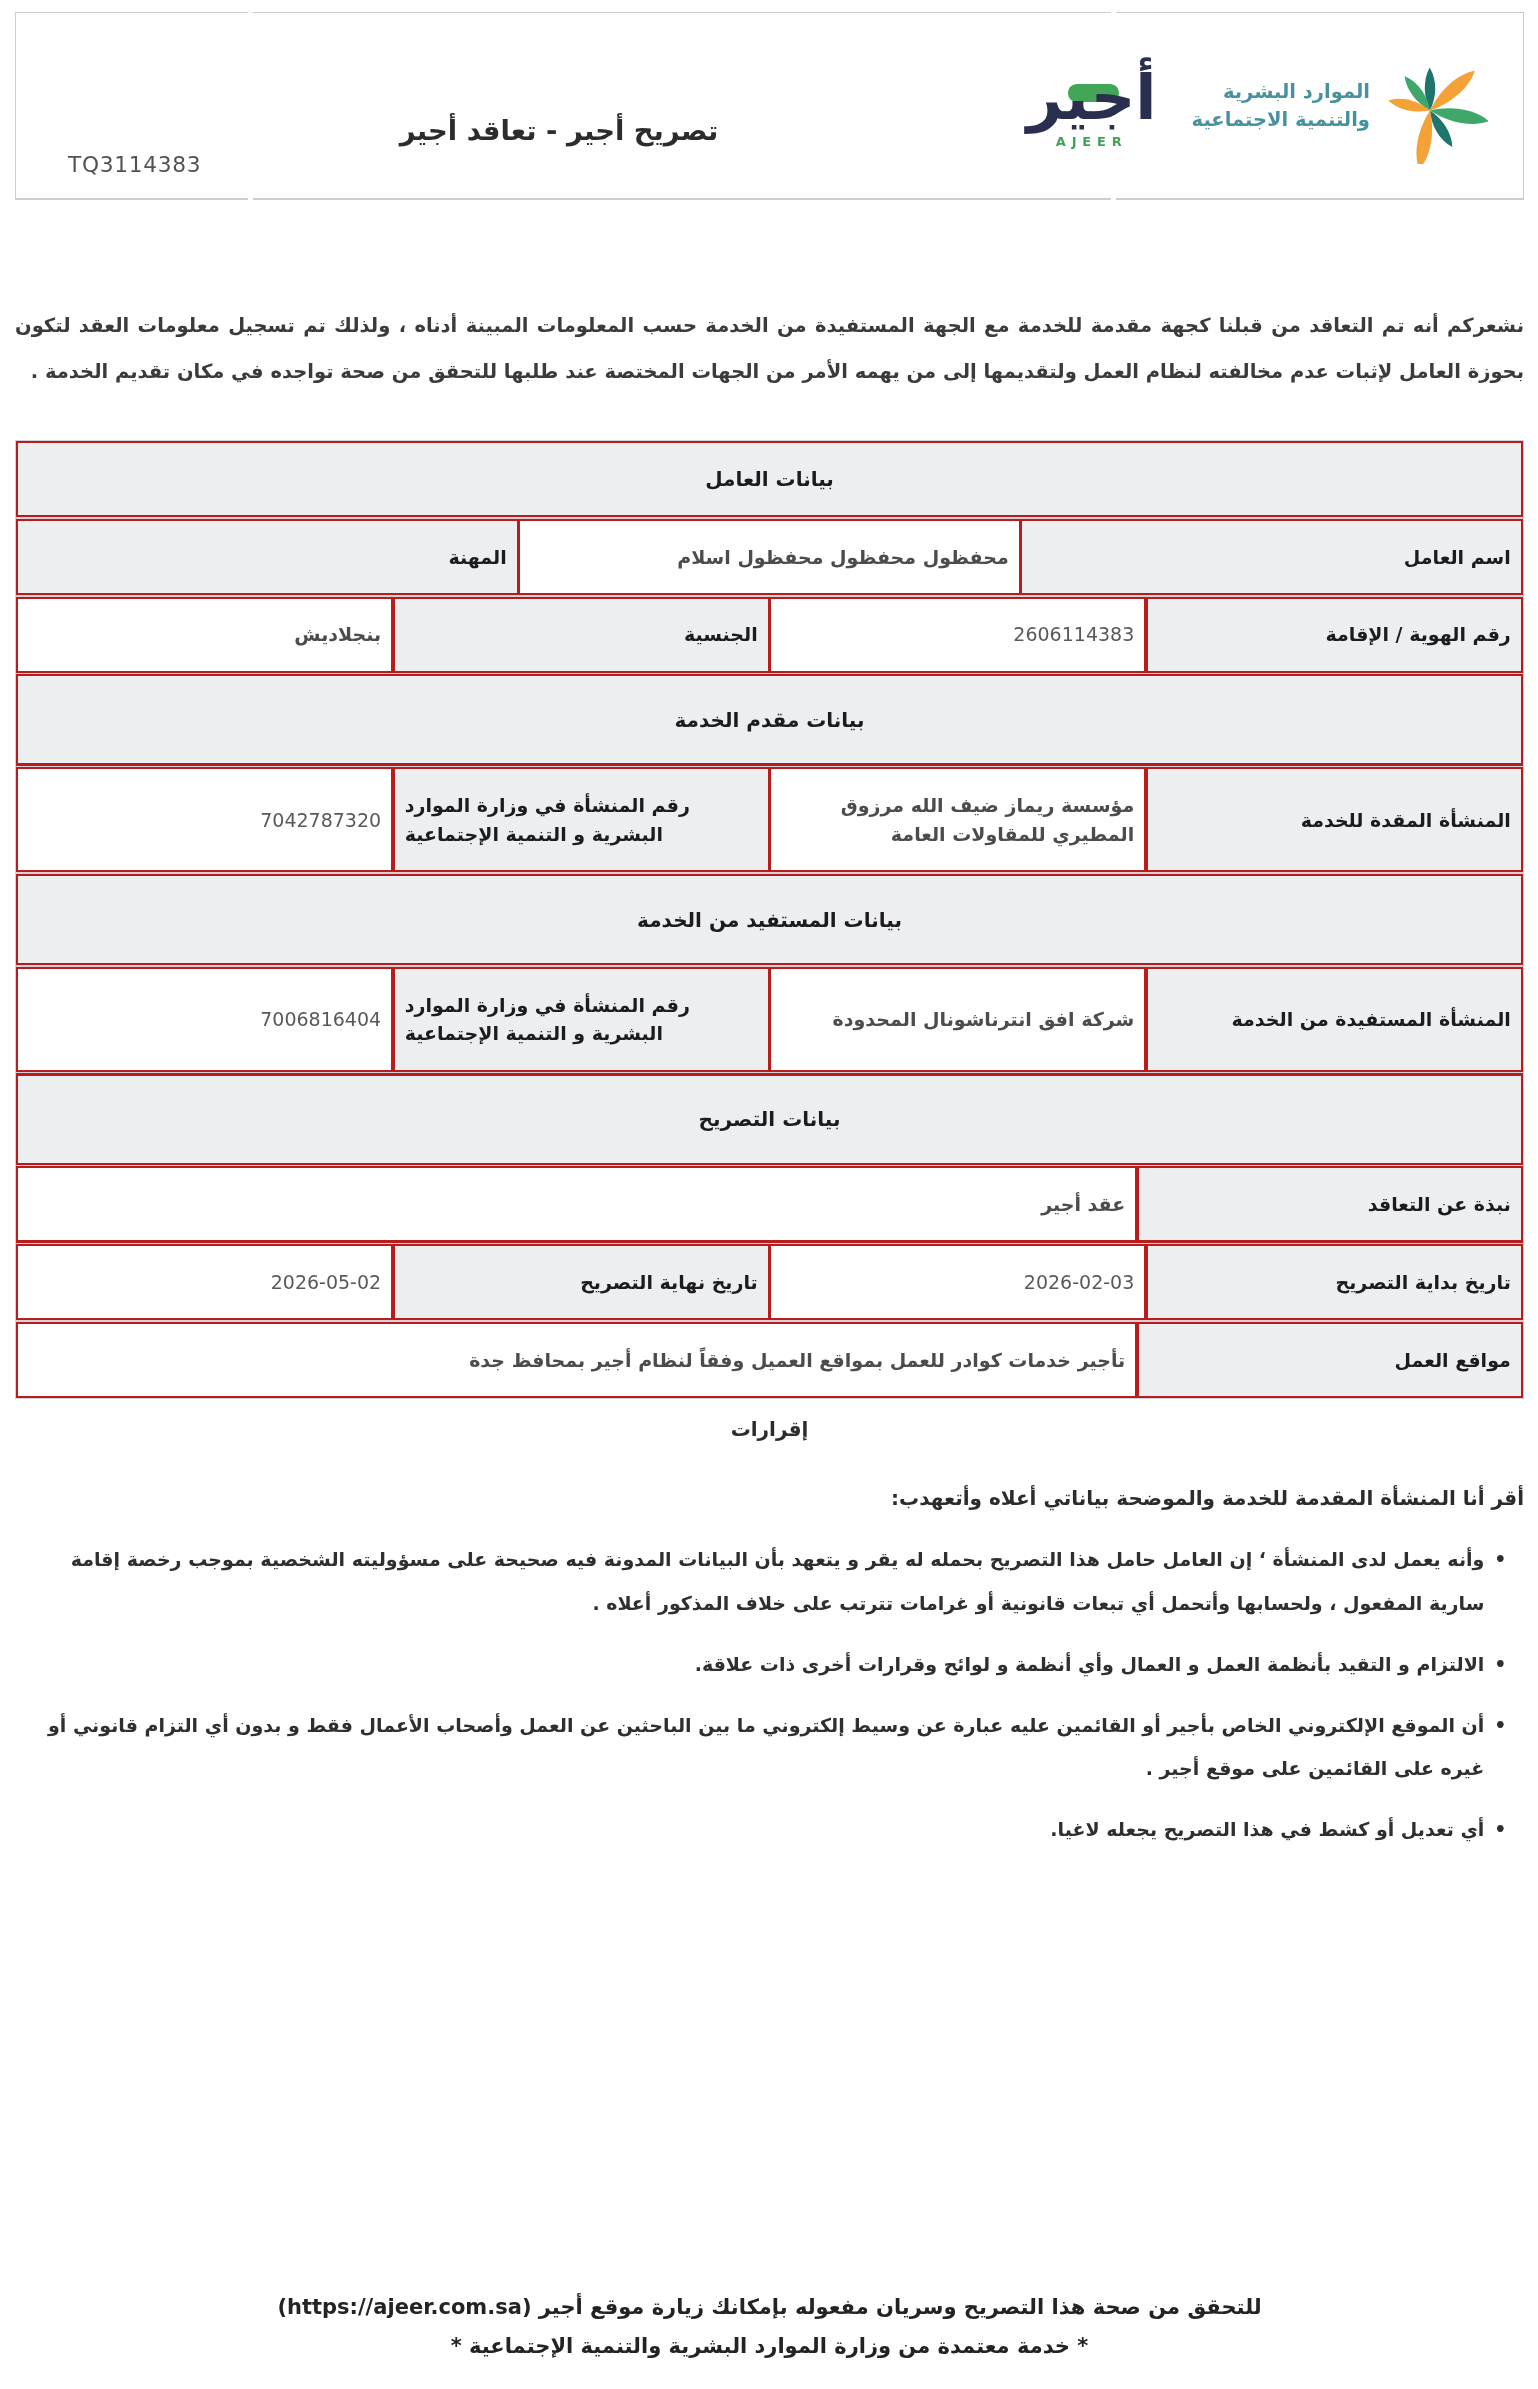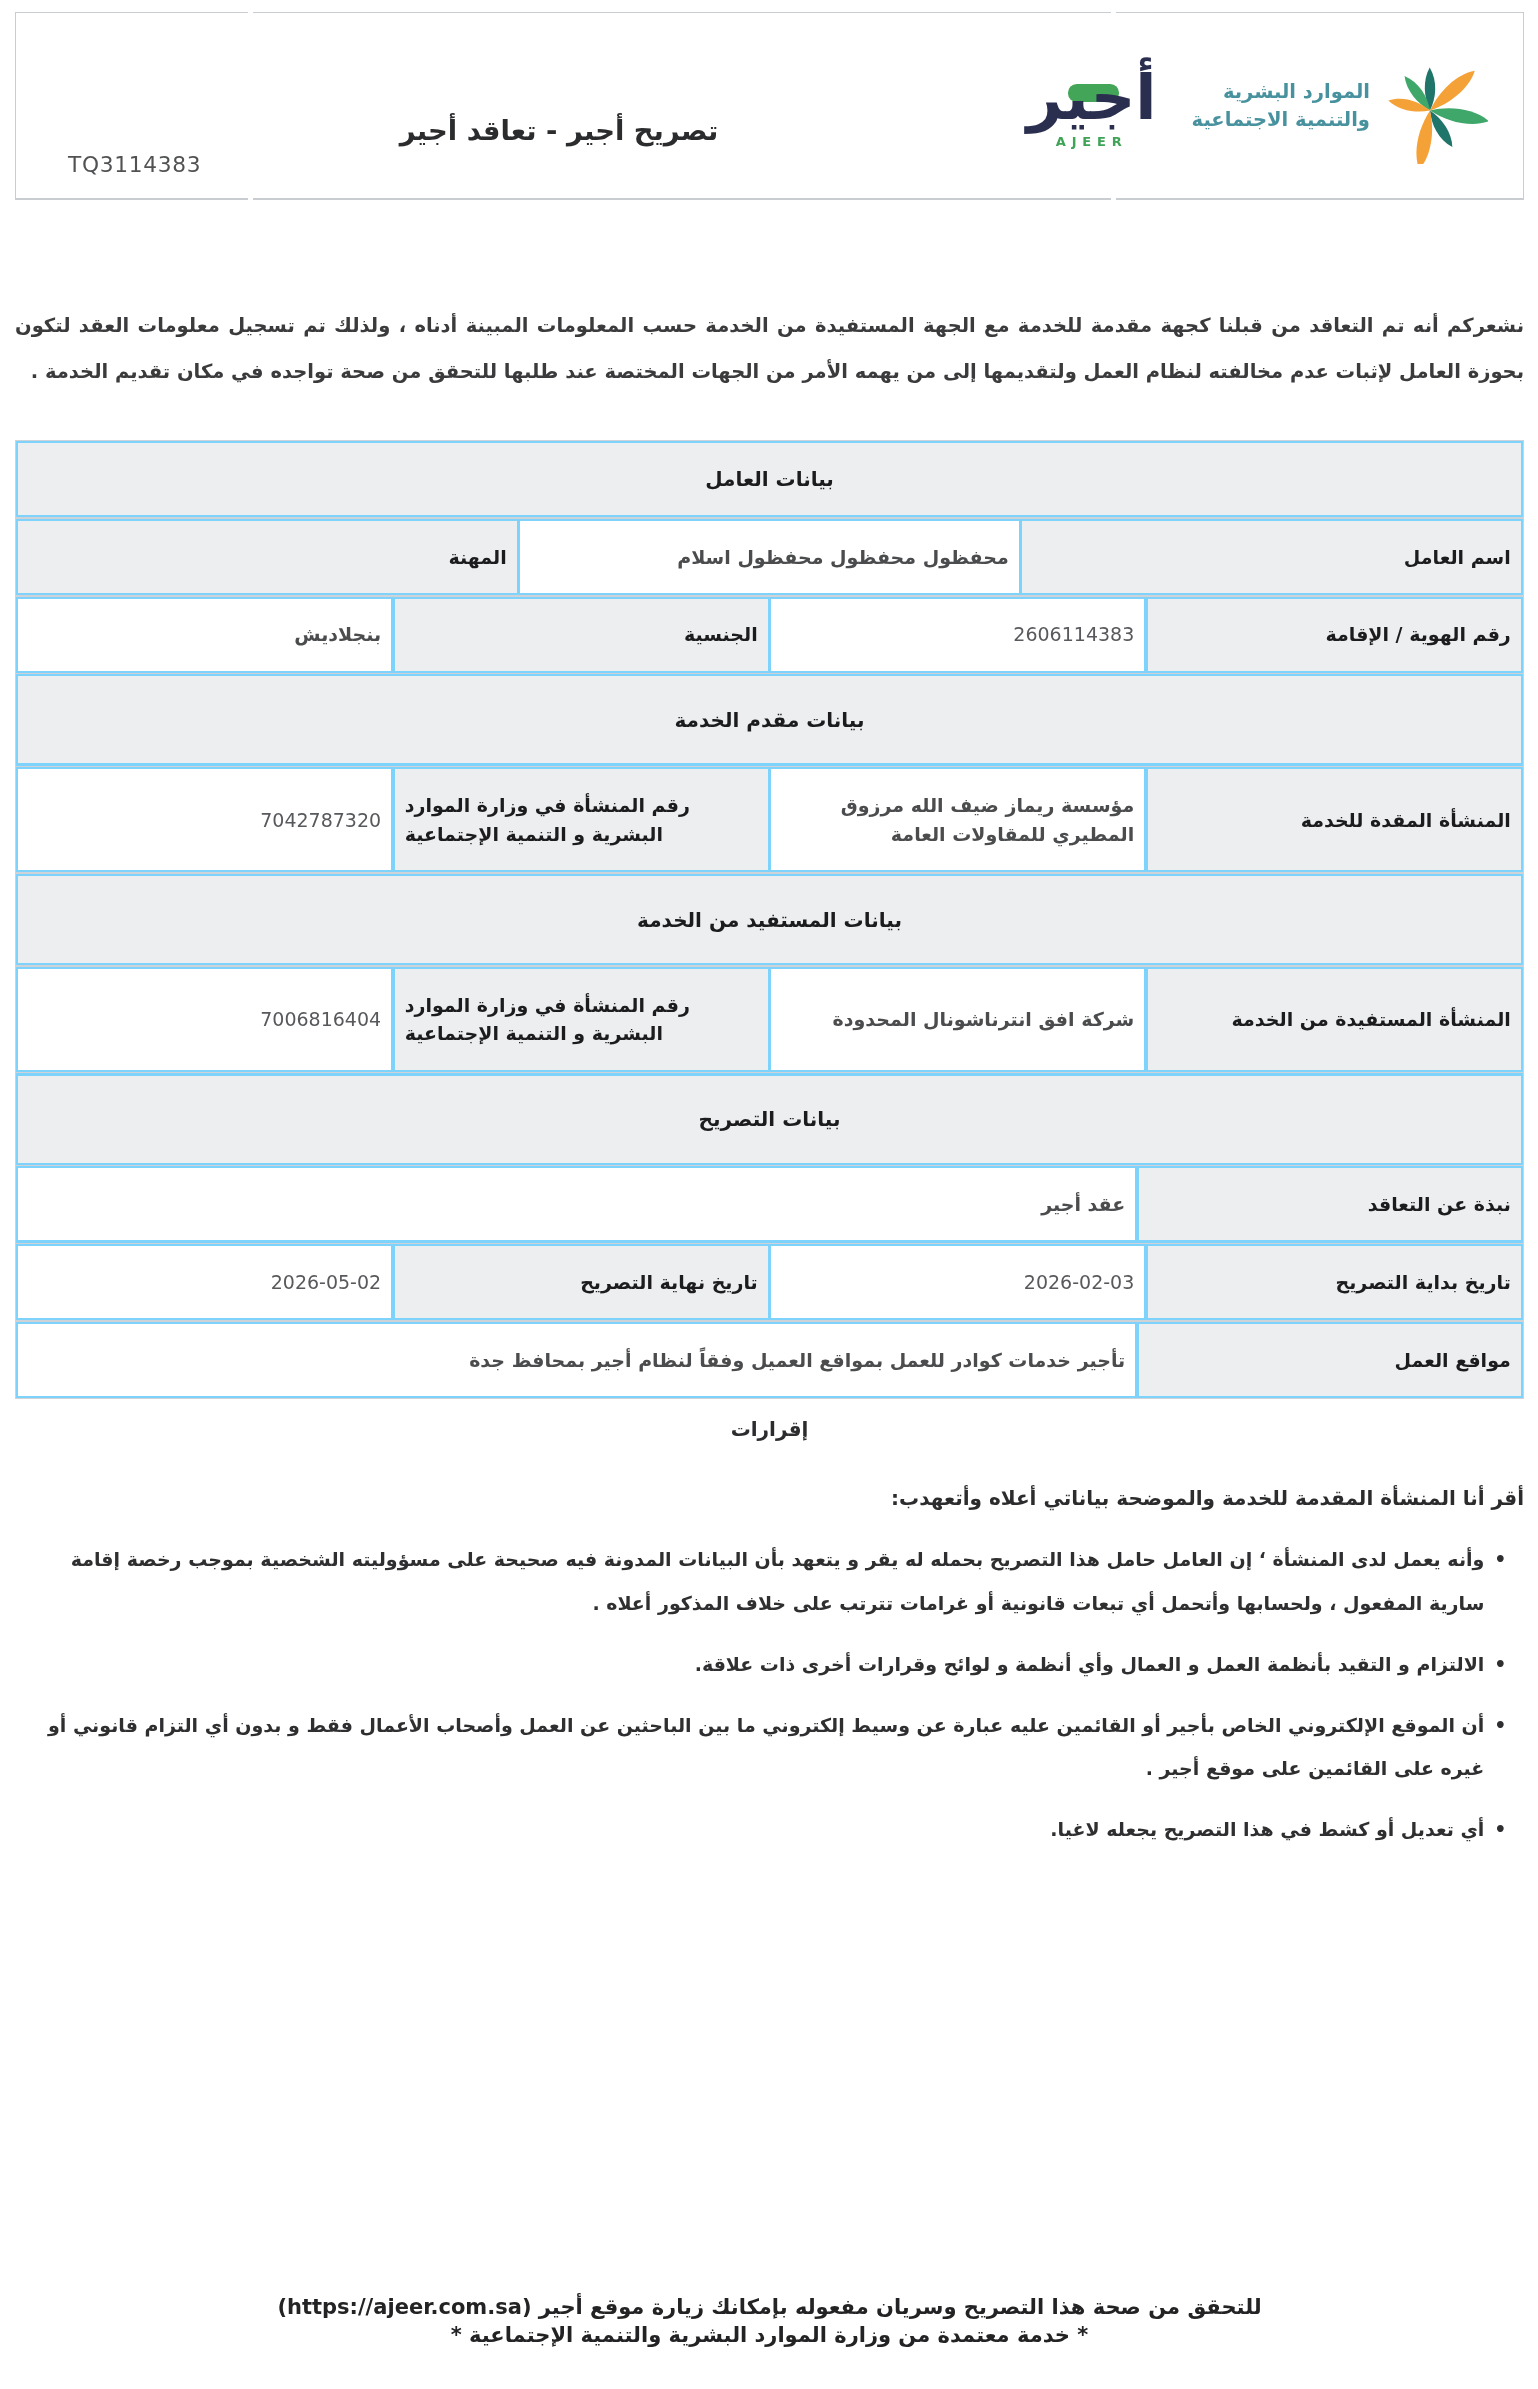--- a/index.html
+++ b/index.html
@@ -66,21 +66,21 @@
   
   .intro {
     position:absolute; top:303px; left:15px; right:15px;
     font-size:19.5px; font-weight:700; color:#3b3b3d;
     line-height:2.35; text-align:justify;
   }
 
   
   .tbl {
     position:absolute; top:440px; left:15px; right:15px;
-    border:1.4px solid #cfd3d7; background:#7dd3fc; padding:2.2px;
+    border:1.4px solid #cfd3d7; background:#b91c1c; padding:2.2px;
   }
   .band {
     background:#eceef0; display:flex; align-items:center; justify-content:center;
     font-size:20px; font-weight:700; color:#1c1c1e;
   }
   .band.h1 { height:72px; }
   .band.h2 { height:87px; }
   .sep { height:1.4px; background:#cfd3d7; margin:2.2px -2.2px; }
   .row { display:flex; flex-direction:row; gap:3.6px; }
   .row.r100 > .cell { min-height:72px; }
@@ -114,21 +114,21 @@
     font-size:19px; font-weight:700; color:#2f2f31;
     line-height:2.3; margin-bottom:17.3px;
   }
   .decl-list .blt { flex:0 0 auto; }
 
   
   .ftr {
     position:absolute; top:2295px; left:0; right:0; text-align:center;
     font-size:21px; font-weight:700; color:#232325;
   }
-  .ftr .f2 { margin-top:4px; }
+  .ftr .f2 { margin-top:15px; }
 </style>
 </head>
 <body>
 
 <div class="page">
 
   <header class="hdr">
     <div class="bseg bt1"></div>
     <div class="bseg bt2"></div>
     <div class="bseg bt3"></div>

